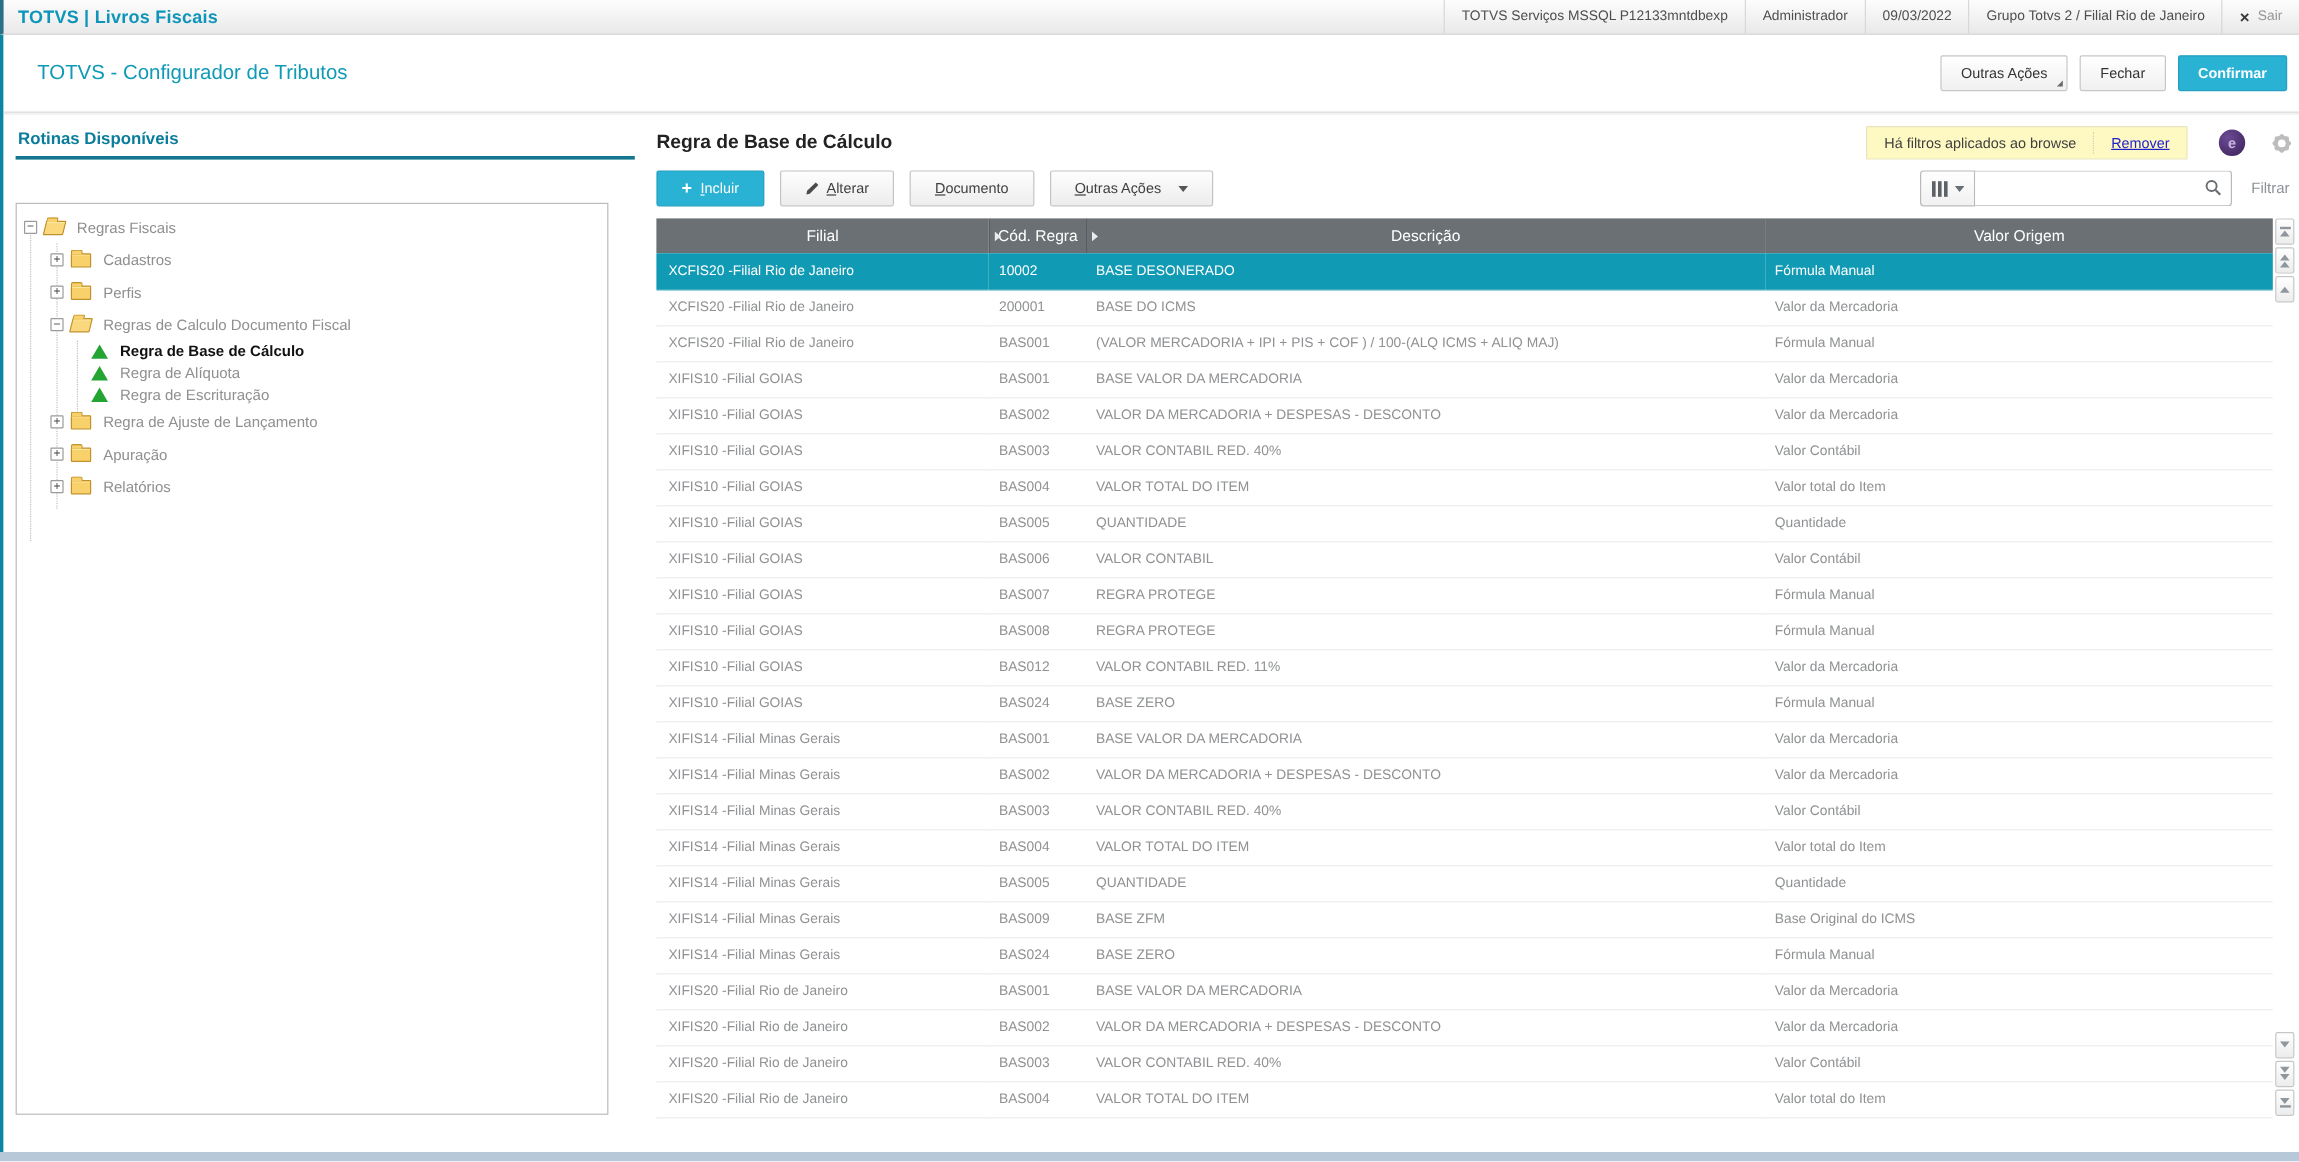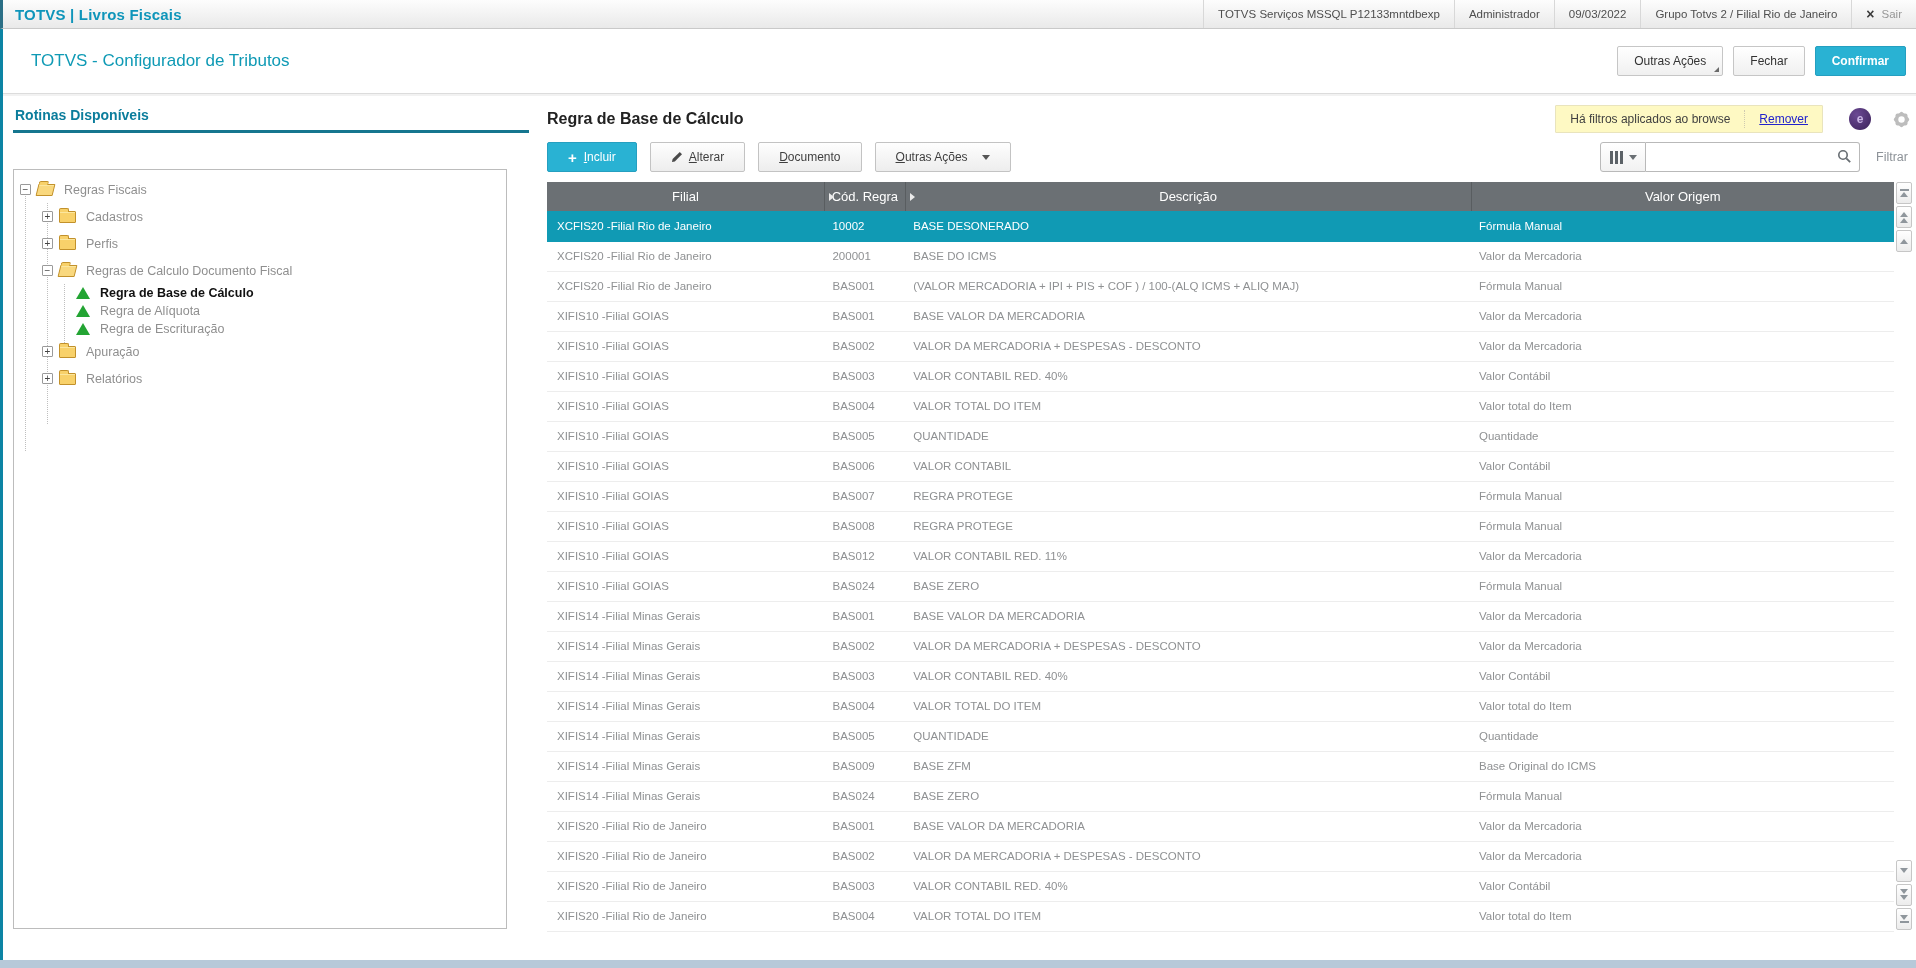--- a/index.html
+++ b/index.html
@@ -255,20 +255,25 @@
     <span class="tree-label">Regra de Alíquota</span>
   </div>
 
   <div class="tree-row lvl2 ico-rule exp-none">
     <span class="expander"></span>
     <span class="icon"></span>
     <span class="tree-label">Regra de Escrituração</span>
   </div>
 
 
+  <div class="tree-row lvl1 ico-folder exp-plus">
+    <span class="expander"></span>
+    <span class="icon"></span>
+    <span class="tree-label">Regra de Ajuste de Lançamento</span>
+  </div>
 
   <div class="tree-row lvl1 ico-folder exp-plus">
     <span class="expander"></span>
     <span class="icon"></span>
     <span class="tree-label">Apuração</span>
   </div>
 
   <div class="tree-row lvl1 ico-folder exp-plus">
     <span class="expander"></span>
     <span class="icon"></span>

